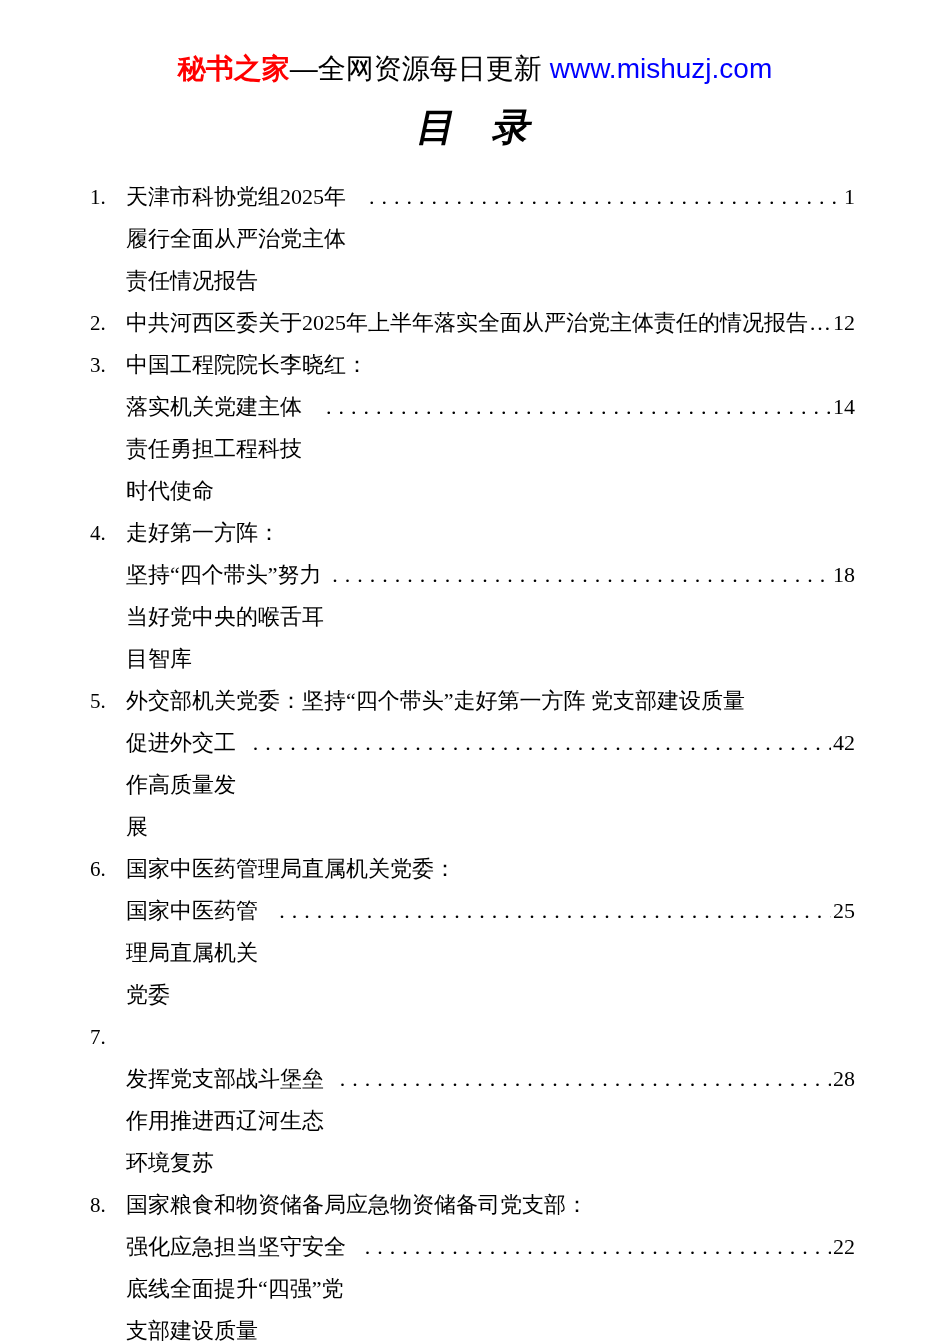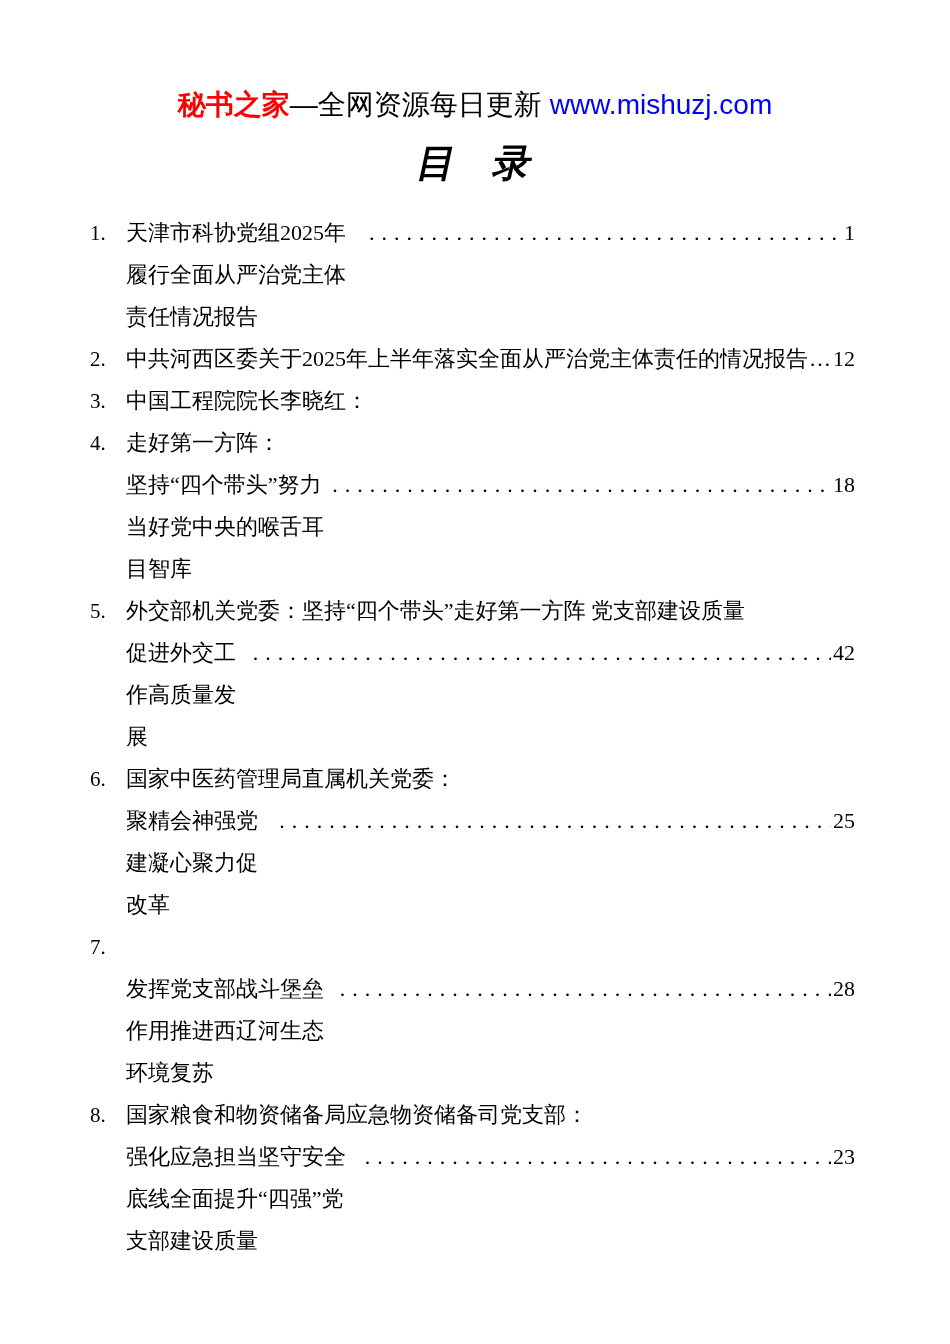--- a/index.html
+++ b/index.html
@@ -7,21 +7,21 @@
     position:relative;
     width:950px;height:1344px;
     margin:0 auto;
     background:#ffffff;
     font-family:"Liberation Serif","DejaVu Serif",serif;
     color:#000;
     overflow:hidden;
     box-sizing:border-box;
   }
   .site-header{
-    padding-top:88px;
+    padding-top:52px;
     text-align:center;
     font-family:"Liberation Sans","DejaVu Sans",sans-serif;
     font-size:28px;
     line-height:34px;
     white-space:nowrap;
   }
   .site-header .brand{font-weight:bold;}
   .site-header .tagline{color:#000;}
   .site-header .url{text-decoration:none;margin-left:8px;cursor:pointer;}
   .doc-title{
@@ -79,25 +79,26 @@
   <div class="site-header">
     <span class="brand" style="color: rgb(255, 0, 0);">秘书之家</span><span class="tagline" style="color: rgb(0, 0, 0);">—全网资源每日更新</span><span class="url" style="color: rgb(0, 0, 255);">www.mishuzj.com</span>
   </div>
 
   <h1 class="doc-title">目　录</h1>
 
   <div class="toc" id="toc-list">
       <div class="toc-row"><span class="toc-num">1.</span><span class="toc-text">天津市科协党组2025年履行全面从严治党主体责任情况报告</span><span class="leader leader-dots"></span><span class="toc-page">1</span></div>
       <div class="toc-row"><span class="toc-num">2.</span><span class="toc-text">中共河西区委关于2025年上半年落实全面从严治党主体责任的情况报告</span><span class="leader leader-ellipsis"></span><span class="toc-page">12</span></div>
       <div class="toc-row"><span class="toc-num">3.</span><span class="toc-text">中国工程院院长李晓红：</span></div>
+      <div class="toc-row"><span class="toc-num"></span><span class="toc-text">落实机关党建主体责任勇担工程科技时代使命</span><span class="leader leader-dots"></span><span class="toc-page">14</span></div>
       <div class="toc-row"><span class="toc-num">4.</span><span class="toc-text">走好第一方阵：</span></div>
       <div class="toc-row"><span class="toc-num"></span><span class="toc-text">坚持“四个带头”努力当好党中央的喉舌耳目智库</span><span class="leader leader-dots"></span><span class="toc-page">18</span></div>
       <div class="toc-row"><span class="toc-num">5.</span><span class="toc-text">外交部机关党委：坚持“四个带头”走好第一方阵 党支部建设质量</span></div>
       <div class="toc-row"><span class="toc-num"></span><span class="toc-text">促进外交工作高质量发展</span><span class="leader leader-dots"></span><span class="toc-page">42</span></div>
       <div class="toc-row"><span class="toc-num">6.</span><span class="toc-text">国家中医药管理局直属机关党委：</span></div>
-      <div class="toc-row"><span class="toc-num"></span><span class="toc-text">聚精会神强党建凝心聚力促改革</span><span class="leader leader-dots"></span><span class="toc-page">25</span></div>
+      <div class="toc-row"><span class="toc-num"></span><span class="toc-text">国家中医药管理局直属机关党委</span><span class="leader leader-dots"></span><span class="toc-page">25</span></div>
       <div class="toc-row"><span class="toc-num">7.</span></div>
       <div class="toc-row"><span class="toc-num"></span><span class="toc-text">发挥党支部战斗堡垒作用推进西辽河生态环境复苏</span><span class="leader leader-dots"></span><span class="toc-page">28</span></div>
       <div class="toc-row"><span class="toc-num">8.</span><span class="toc-text">国家粮食和物资储备局应急物资储备司党支部：</span></div>
-      <div class="toc-row"><span class="toc-num"></span><span class="toc-text">强化应急担当坚守安全底线全面提升“四强”党支部建设质量</span><span class="leader leader-dots"></span><span class="toc-page">23</span></div>
+      <div class="toc-row"><span class="toc-num"></span><span class="toc-text">强化应急担当坚守安全底线全面提升“四强”党支部建设质量</span><span class="leader leader-dots"></span><span class="toc-page">22</span></div>
     </div>
 
 </div>
 
 </body></html>

